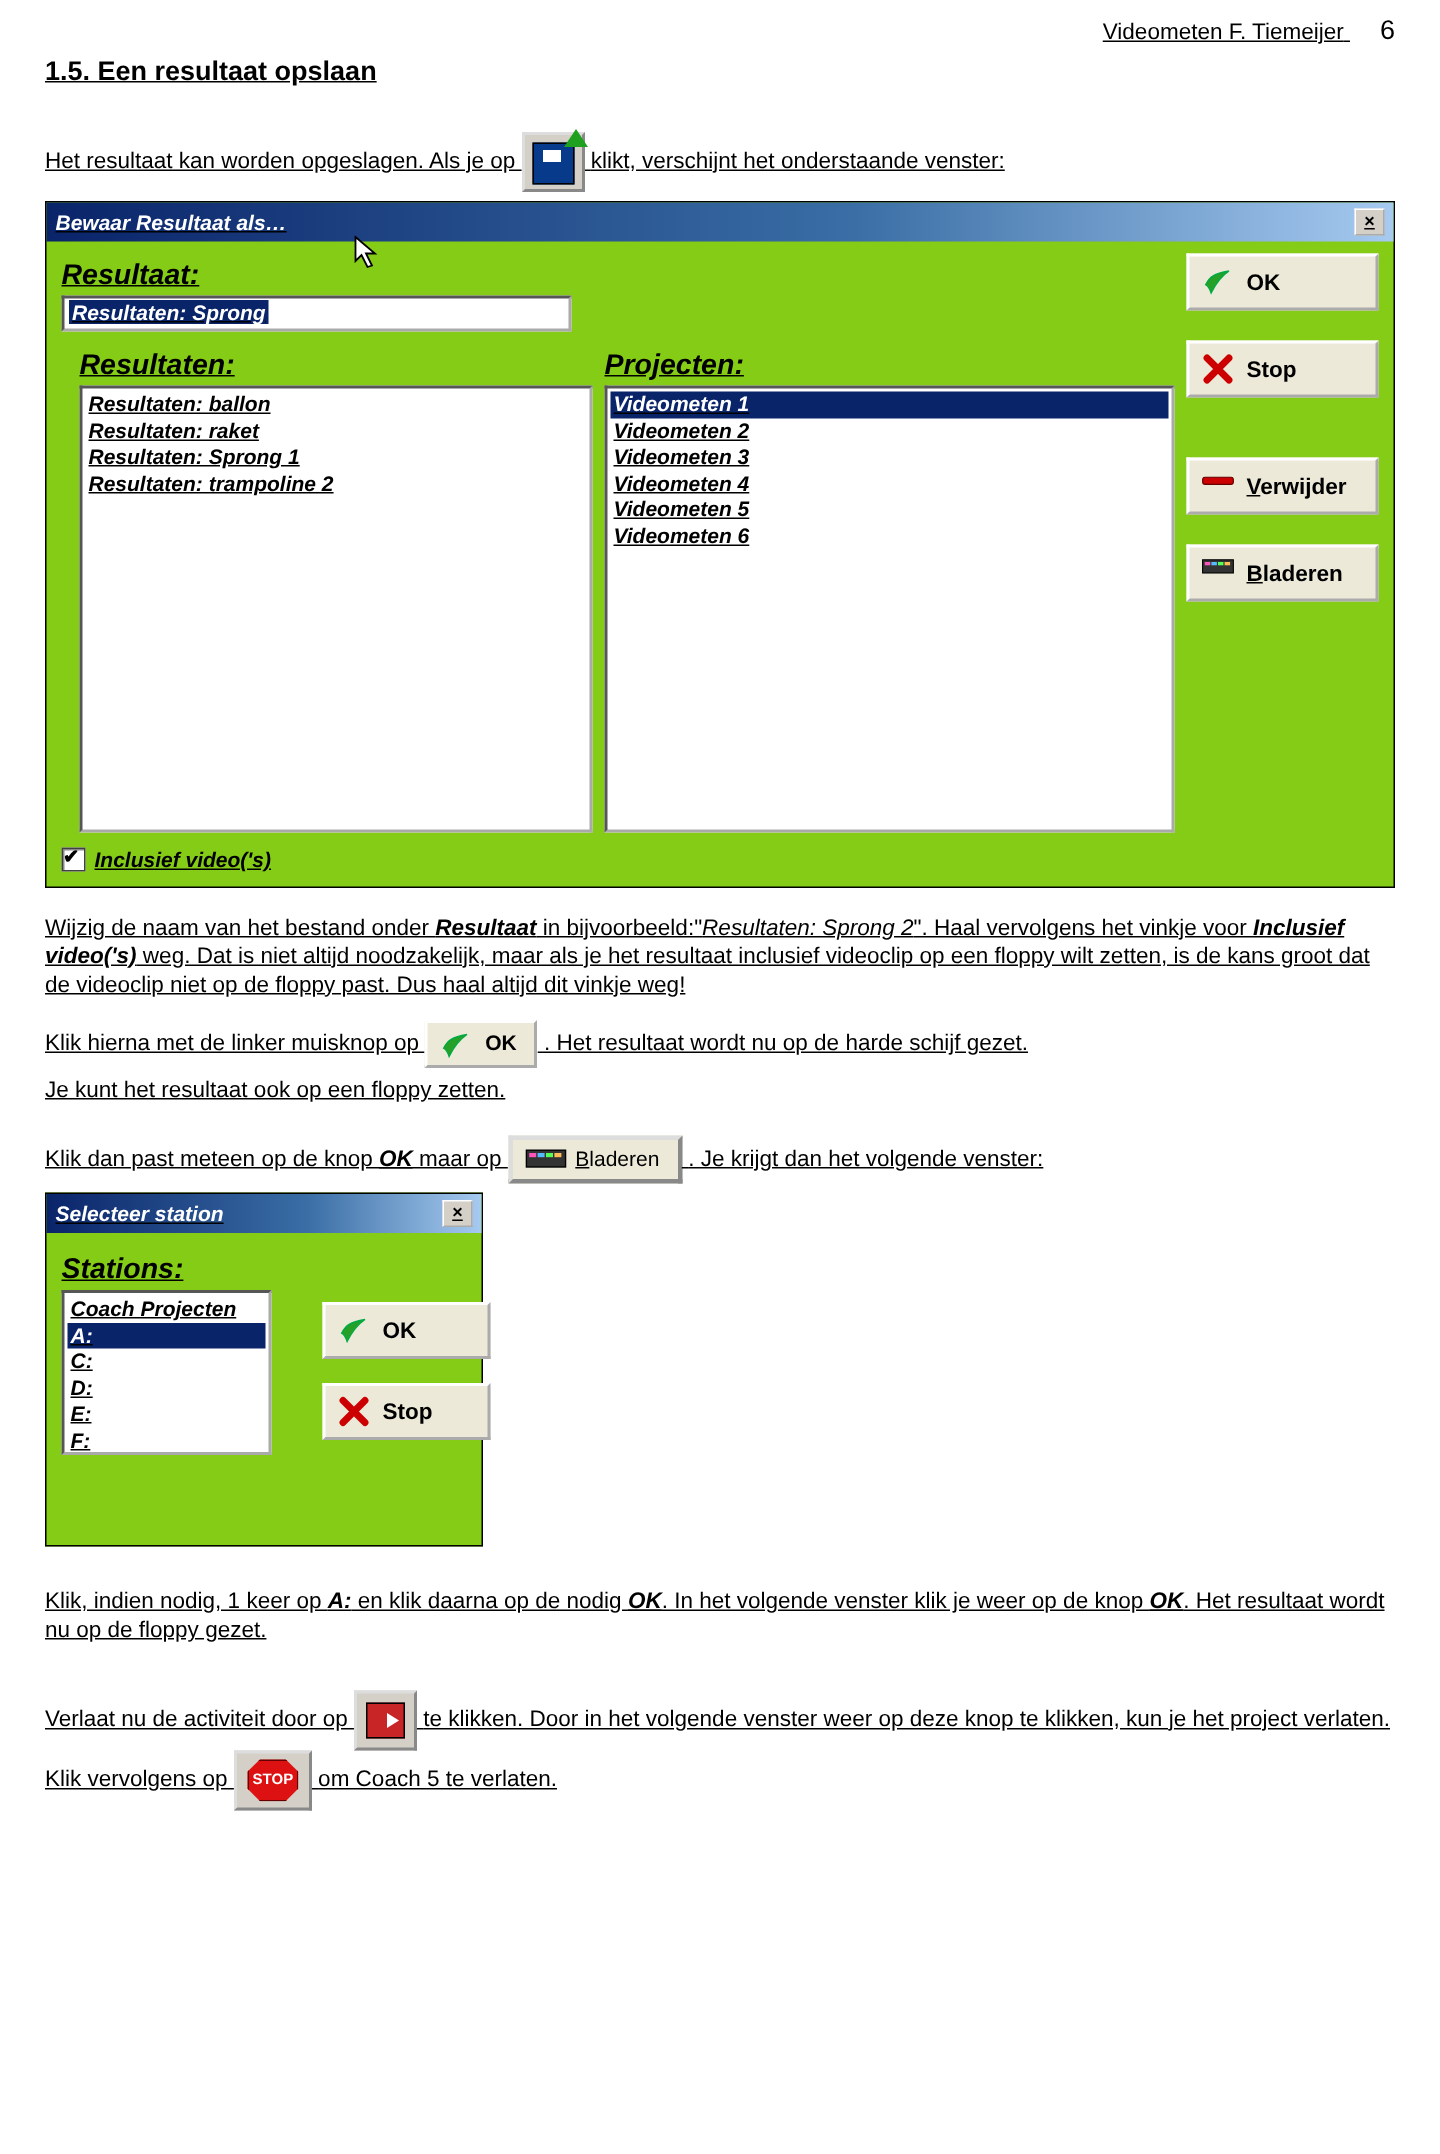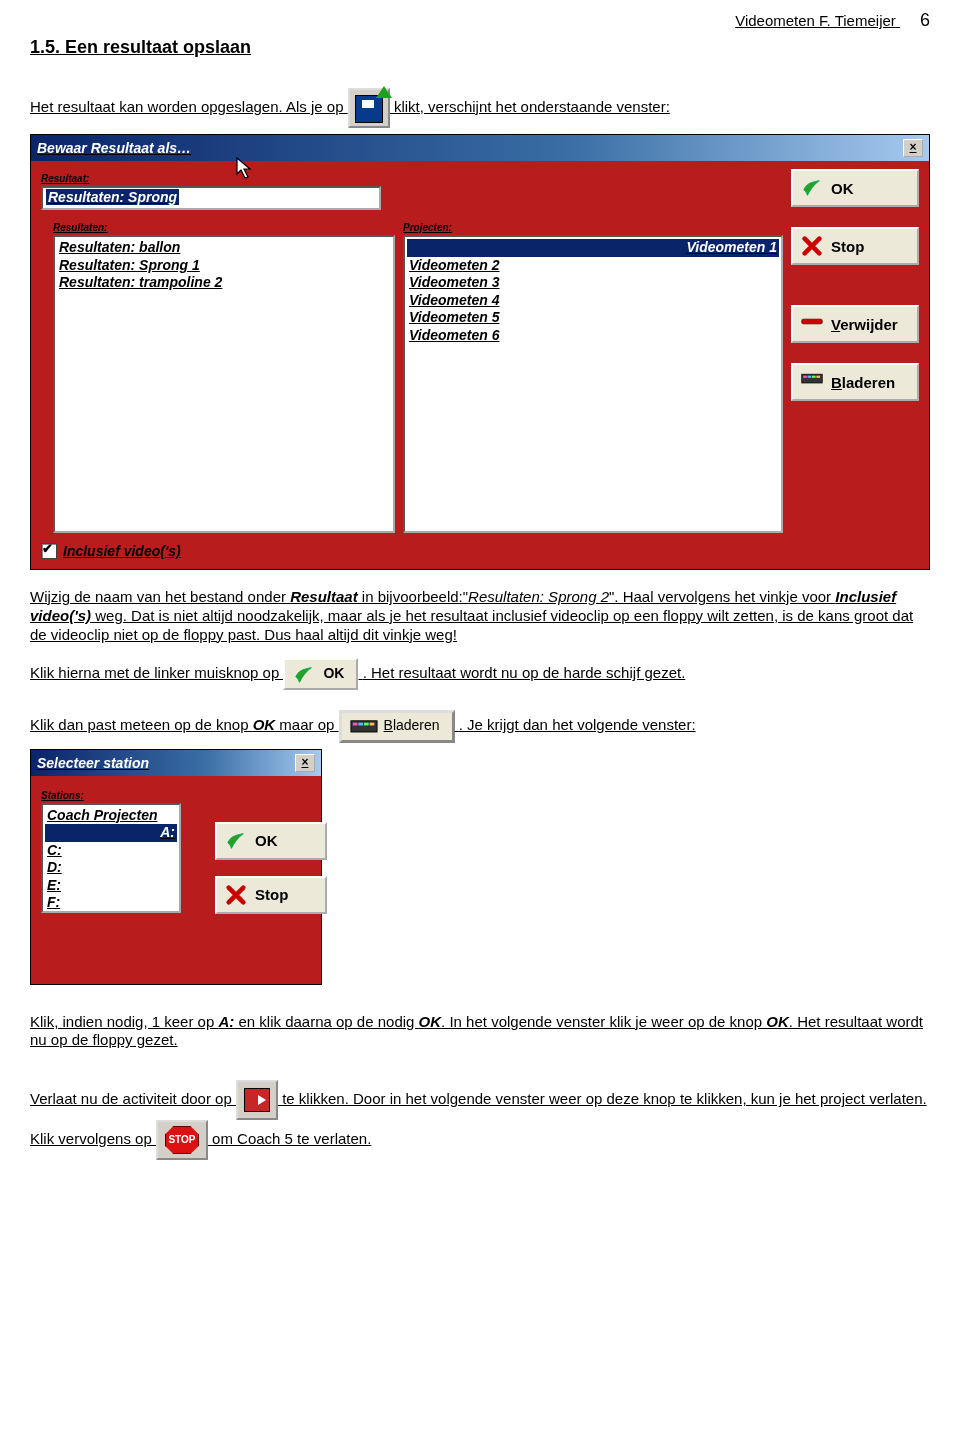--- a/index.html
+++ b/index.html
@@ -41,21 +41,21 @@
     content:""; position:absolute; left:6px; top:4px; width:12px; height:8px; background:#fff;
   }
   .save-icon .arrow {
     position:absolute; right:-4px; top:-4px; width:0; height:0;
     border-left:8px solid transparent; border-right:8px solid transparent;
     border-bottom:12px solid #1fa11f;
   }
   
   .win {
     border: 1px solid #000;
-    background: #b91c1c;
+    background: #84cc16;
     font-family: "Tahoma", Arial, sans-serif;
     font-size: 14px;
     margin: 6px 0 18px 0;
   }
   .titlebar {
     background: linear-gradient(to right, #0a246a 0%, #3a6ea5 60%, #a6caf0 100%);
     color: #fff;
     font-weight: bold;
     font-style: italic;
     padding: 3px 6px;
@@ -63,33 +63,33 @@
     justify-content: space-between;
     align-items: center;
     height: 20px;
   }
   .closebtn {
     background:#d4d0c8; color:#000; border:1px outset #fff;
     width:18px; height:16px; font-size:12px; font-weight:bold; text-align:center;
     line-height:14px; font-style:normal;
   }
   .win-body { padding: 8px 10px 10px 10px; position:relative;}
-  .lbl { font-weight:bold; font-style:italic; font-size:10px; margin:4px 0 2px 0; }
+  .lbl { font-weight:bold; font-style:italic; font-size:19px; margin:4px 0 2px 0; }
   .txtbox {
     background:#fff; border:2px inset #aaa; padding:1px 3px; height:18px;
     font-family: Tahoma, Arial; font-weight:bold; font-style:italic;
   }
   .txtbox .sel { background:#0a246a; color:#fff; padding:0 2px; }
   .listbox {
     background:#fff; border:2px inset #aaa; padding:2px 2px;
     font-weight:bold; font-style:italic; font-size:14px;
     line-height:1.25; overflow:hidden;
   }
   .listbox .row { white-space:nowrap; padding:0 2px;}
-  .listbox .row.sel { background:#0a246a; color:#fff;text-align:right; }
+  .listbox .row.sel { background:#0a246a; color:#fff; }
   .btncol { position:absolute; right:10px; top:8px; width:128px; }
   .obtn, .obtn-sm {
     background:#ece9d8; border:2px outset #fff; height:34px;
     display:flex; align-items:center; gap:8px; padding:0 8px;
     font-weight:bold; font-size:15px; margin-bottom:20px;
   }
   .obtn .ic, .obtn-sm .ic { width:22px; height:22px; display:inline-block; position:relative;}
   .checkbox-row { display:flex; align-items:center; gap:6px; font-weight:bold; font-style:italic; margin-top:10px;}
   .cb { width:14px; height:14px; border:1px solid #404040; background:#fff; box-shadow: inset 1px 1px 0 #888; position:relative;}
   .cb.checked::after { content:"✔"; position:absolute; left:0; top:-3px; font-size:13px; font-style:normal;}
@@ -168,20 +168,21 @@
       <div class="lbl">Resultaat:</div>
       <div class="txtbox" style="width:330px;">
         <span class="sel">Resultaten: Sprong</span>
       </div>
 
       <div style="display:flex; gap:0; margin-top:8px;padding-left:12px;">
         <div style="flex:0 0 350px;">
           <div class="lbl">Resultaten:</div>
           <div class="listbox" style="width:334px; height:290px;" id="lb-res">
               <div class="row">Resultaten: ballon</div>
+              <div class="row">Resultaten: raket</div>
               <div class="row">Resultaten: Sprong 1</div>
               <div class="row">Resultaten: trampoline 2</div>
             </div>
         </div>
         <div style="flex:0 0 380px;">
           <div class="lbl">Projecten:</div>
           <div class="listbox" style="width:372px; height:290px;" id="lb-proj">
               <div class="row sel">Videometen 1</div>
               <div class="row">Videometen 2</div>
               <div class="row">Videometen 3</div>
@@ -247,20 +248,21 @@
     <span class="ok-box">
       <span class="ic">
         <svg viewBox="0 0 24 24">
             <path d="M3 14 C6 8 9 6 20 4 C14 8 10 14 7 20 C6 17 5 15 3 14 Z" fill="#26a026" stroke="#0a4"></path>
           </svg>
       </span><span>OK</span>
     </span>
     <span>. Het resultaat wordt nu op de harde schijf gezet.</span>
   </p>
 
+  <p>Je kunt het resultaat ook op een floppy zetten.</p>
 
   <p style="margin-top:20px;">
     <span>Klik dan past meteen op de knop </span><span class="bolditalic underline">OK</span><span> maar op </span>
     <span class="blad-box">
       <span class="ic">
         <svg viewBox="0 0 30 18">
             <rect x="1" y="3" width="28" height="12" fill="#333" stroke="#000"></rect>
             <rect x="3" y="5" width="5" height="3" fill="#f5b"></rect>
             <rect x="9" y="5" width="5" height="3" fill="#5bf"></rect>
             <rect x="15" y="5" width="5" height="3" fill="#5f5"></rect>

